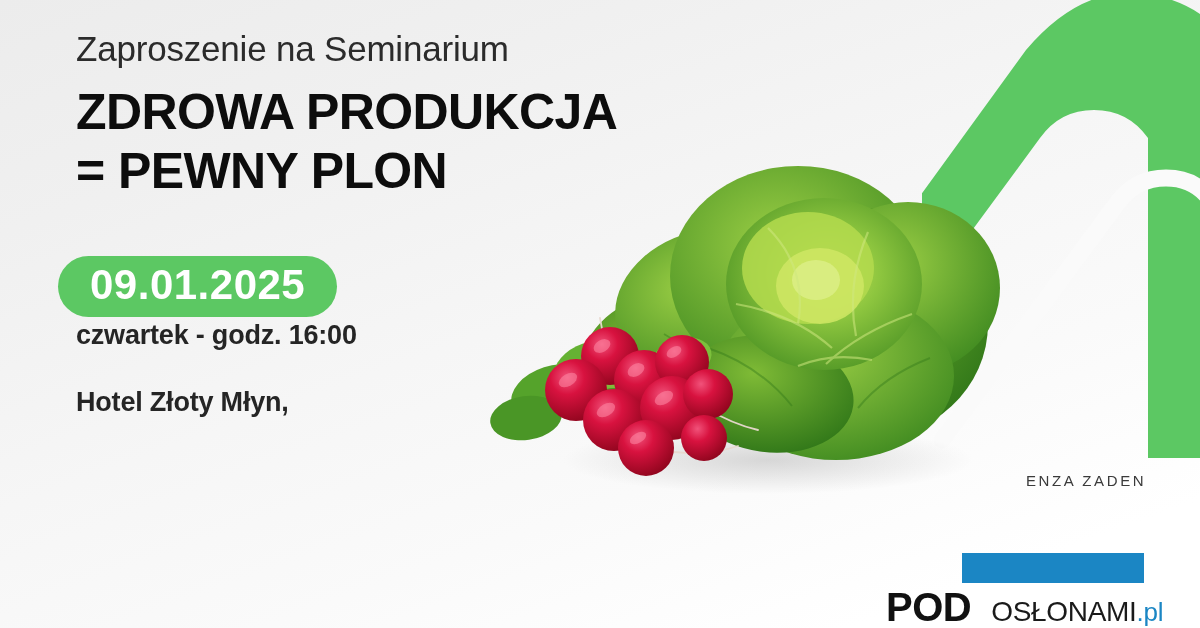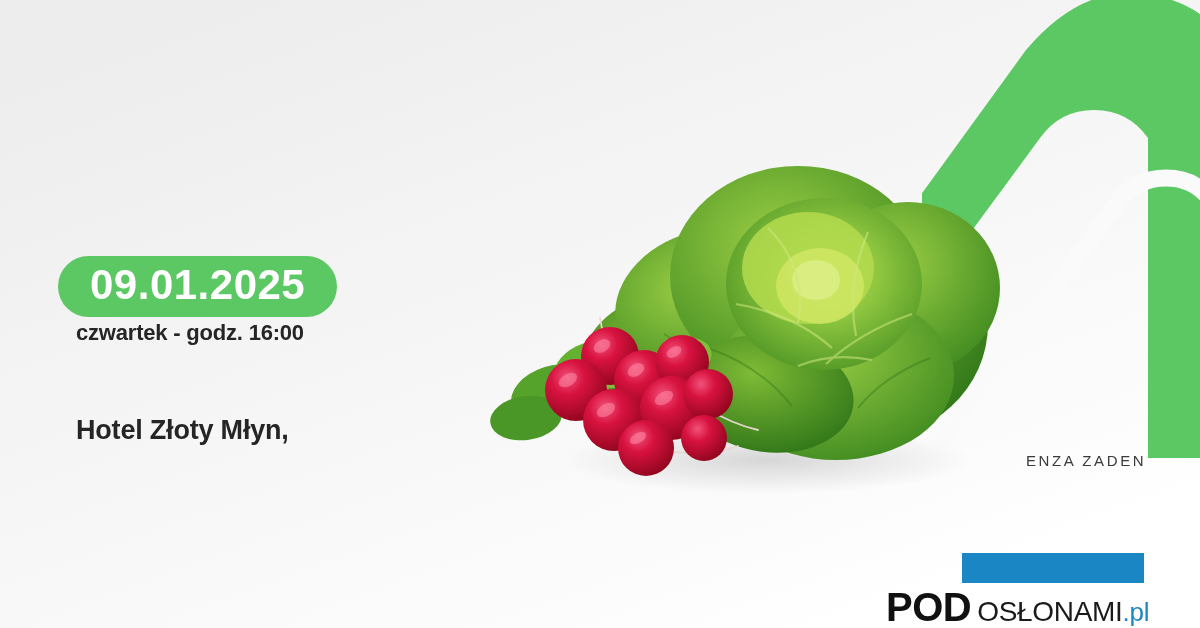--- a/index.html
+++ b/index.html
@@ -84,45 +84,44 @@
     letter-spacing:0.5px;
     line-height:1;
     margin-top:20px;
   }
 
   .weekday {
     position:absolute;
     left:76px;
     top:320px;
     z-index:4;
-    font-size:22px;
+    font-size:27px;
     font-weight:bold;
     color:#252525;
     letter-spacing:-0.2px;
     white-space:nowrap;
   }
   .venue {
     position:absolute;
     left:76px;
     top:385px;
     z-index:4;
     font-size:27px;
     font-weight:bold;
     color:#252525;
     line-height:1.28;
     letter-spacing:-0.2px;
-    margin-top:28px;
   }
   .venue div { white-space:nowrap; }
 
   
   .enza-word {
     position:absolute;
     left:1026px;
-    top:452px;
+    top:472px;
     z-index:5;
     font-size:15px;
     font-weight:400;
     letter-spacing:2.6px;
     color:#3a3a3a;
     white-space:nowrap;
     text-align:center;
   }
 
   
@@ -157,21 +156,21 @@
     font-size:40px;
     font-weight:bold;
     color:#111111;
     letter-spacing:-0.5px;
   }
   .pod-light {
     font-size:28px;
     font-weight:500;
     color:#1a1a1a;
     letter-spacing:-0.3px;
-    margin-left:6px;
+    margin-left:20px;
     text-align:right;
   }
   .pod-tld {
     font-size:26px;
     font-weight:500;
     color:#1b86c4;
     letter-spacing:-0.3px;
   }
 </style>
 </head>
@@ -289,20 +288,27 @@
         <ellipse cx="100" cy="272" rx="10" ry="6" transform="rotate(-30 100 272)"></ellipse>
         <ellipse cx="168" cy="262" rx="9" ry="6" transform="rotate(-30 168 262)"></ellipse>
         <ellipse cx="206" cy="244" rx="8" ry="5" transform="rotate(-30 206 244)"></ellipse>
         <ellipse cx="138" cy="302" rx="10" ry="6" transform="rotate(-30 138 302)"></ellipse>
         <ellipse cx="196" cy="290" rx="10" ry="6" transform="rotate(-30 196 290)"></ellipse>
         <ellipse cx="170" cy="330" rx="9" ry="5" transform="rotate(-30 170 330)"></ellipse>
       </g>
     </svg>
   </div>
 
+  <div class="copy">
+    <div class="kicker">Zaproszenie na Seminarium</div>
+    <div class="headline">
+      <div>ZDROWA PRODUKCJA</div>
+      <div>= PEWNY PLON</div>
+    </div>
+  </div>
 
   <div class="date-badge">09.01.2025</div>
 
   <div class="weekday">czwartek - godz. 16:00</div>
 
   <div class="venue">
     <div>Hotel Złoty Młyn,</div>
   </div>
 
   <div class="enza-word">ENZA ZADEN</div>

